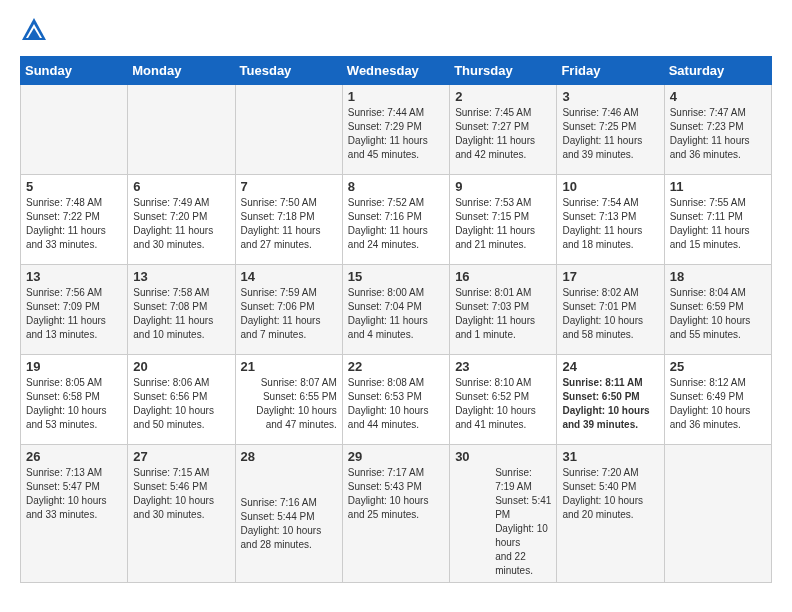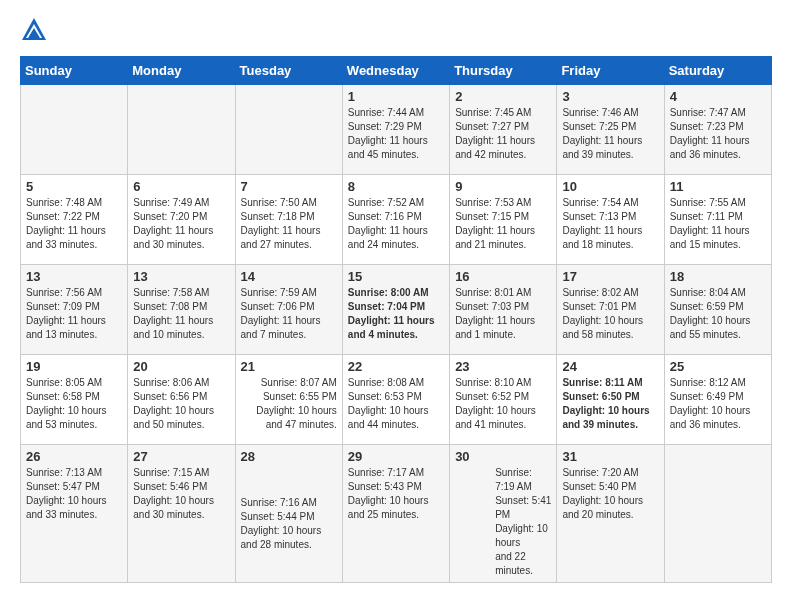--- a/index.html
+++ b/index.html
@@ -231,21 +231,21 @@
           </td>
           <td>
             <span class="day-num">14</span>
             <div class="cell-info" style="white-space: pre-line;">Sunrise: 7:59 AM
 Sunset: 7:06 PM
 Daylight: 11 hours
 and 7 minutes.</div>
           </td>
           <td>
             <span class="day-num">15</span>
-            <div class="cell-info" style="white-space: pre-line; font-weight: bold;">Sunrise: 8:00 AM
+            <div class="cell-info" style="white-space: pre-line;">Sunrise: 8:00 AM
 Sunset: 7:04 PM
 Daylight: 11 hours
 and 4 minutes.</div>
           </td>
           <td>
             <span class="day-num">16</span>
             <div class="cell-info" style="white-space: pre-line;">Sunrise: 8:01 AM
 Sunset: 7:03 PM
 Daylight: 11 hours
 and 1 minute.</div>

